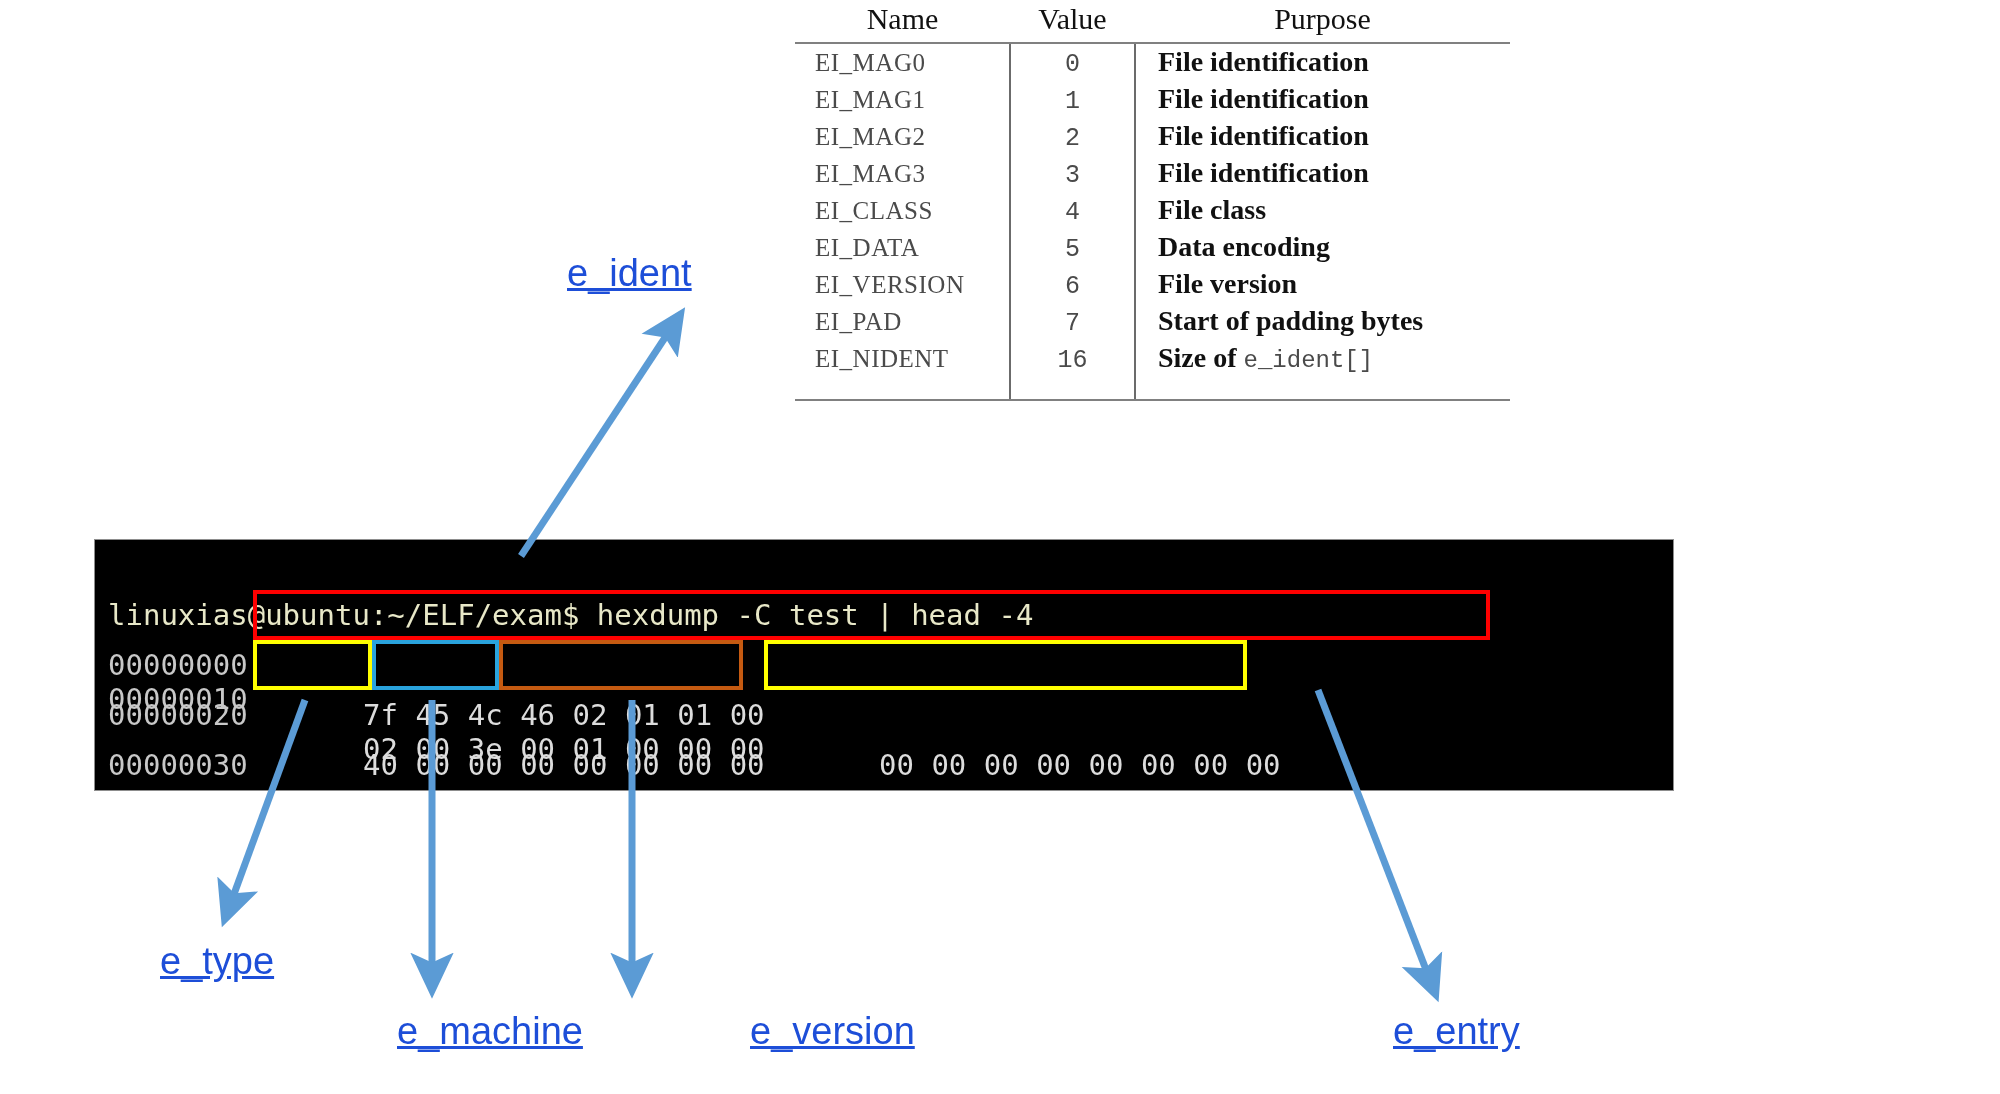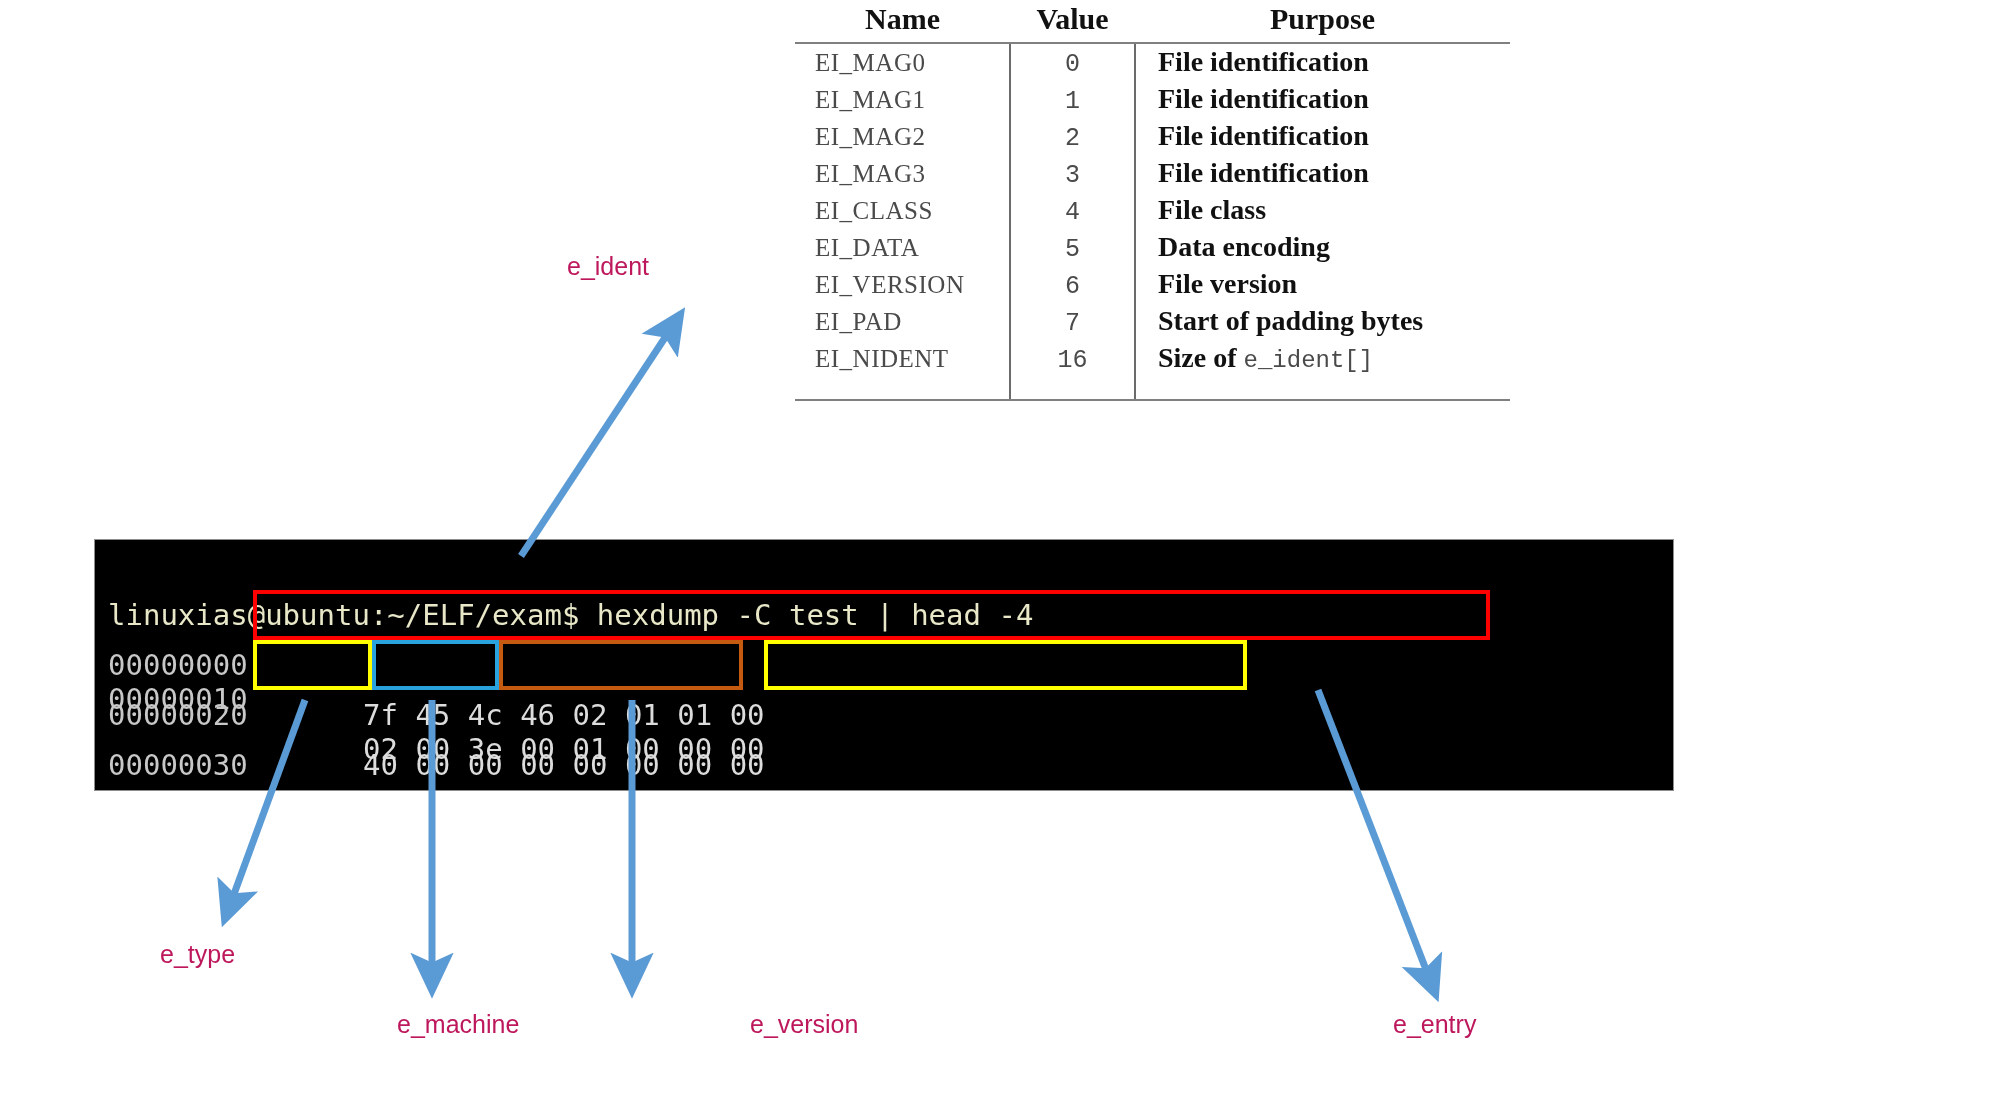--- a/index.html
+++ b/index.html
@@ -19,21 +19,21 @@
     left: 795px; top: 0px;
     width: 715px;
   }
   #ident-table table {
     border-collapse: collapse;
     width: 100%;
     font-size: 26px;
   }
   #ident-table th {
     font-family: "Liberation Serif", serif;
-    font-weight: bold;
+    font-weight: normal;
     font-size: 30px;
     color: #111111;
     padding: 2px 0 6px 0;
     text-align: center;
     border-bottom: 2px solid #808080;
   }
   #ident-table th.col-name { width: 215px; }
   #ident-table th.col-value { width: 125px; }
   #ident-table th.col-purpose { text-align: center; }
 
@@ -115,23 +115,24 @@
   #box-ident   { left: 253px; top: 590px;  width: 1237px; height: 50px; border: 4px solid #ff0000; }
   #box-type    { left: 253px; top: 640px;  width: 119px;  height: 50px; border: 4px solid #ffff00; }
   #box-machine { left: 372px; top: 640px;  width: 127px;  height: 50px; border: 4px solid #29a3dd; }
   #box-version { left: 499px; top: 640px;  width: 244px;  height: 50px; border: 4px solid #c55a11; }
   #box-entry   { left: 764px; top: 640px;  width: 483px;  height: 50px; border: 4px solid #ffff00; }
 
   
   .callout {
     position: absolute;
     font-family: "Liberation Sans", sans-serif;
-    font-size: 25px;
-    color: #be185d;
+    font-size: 38px;
+    color: #1d4ed8;
     white-space: nowrap;
+    text-decoration: underline;
   }
   #lbl-ident   { left: 567px;  top: 252px; }
   #lbl-type    { left: 160px;  top: 940px; }
   #lbl-machine { left: 397px;  top: 1010px; }
   #lbl-version { left: 750px;  top: 1010px; }
   #lbl-entry   { left: 1393px; top: 1010px; }
 
   
   #arrows {
     position: absolute;
@@ -205,20 +206,21 @@
 
 <div id="terminal">
 
   <div class="line l0">
     <span class="prompt-text">linuxias@ubuntu:~/ELF/exam$ hexdump -C test | head -4</span>
   </div>
 
   <div class="line l1">
     <span class="offset-col">00000000</span>
     <span class="hexgrp" style="left:268px;">7f 45 4c 46 02 01 01 00</span>
+    <span class="hexgrp" style="left:784px;">00 00 00 00 00 00 00 00</span>
     
   </div>
 
   <div class="line l2">
     <span class="offset-col">00000010</span>
     <span class="hexgrp" style="left:268px;">02 00 3e 00 01 00 00 00</span>
     
     
   </div>
 

